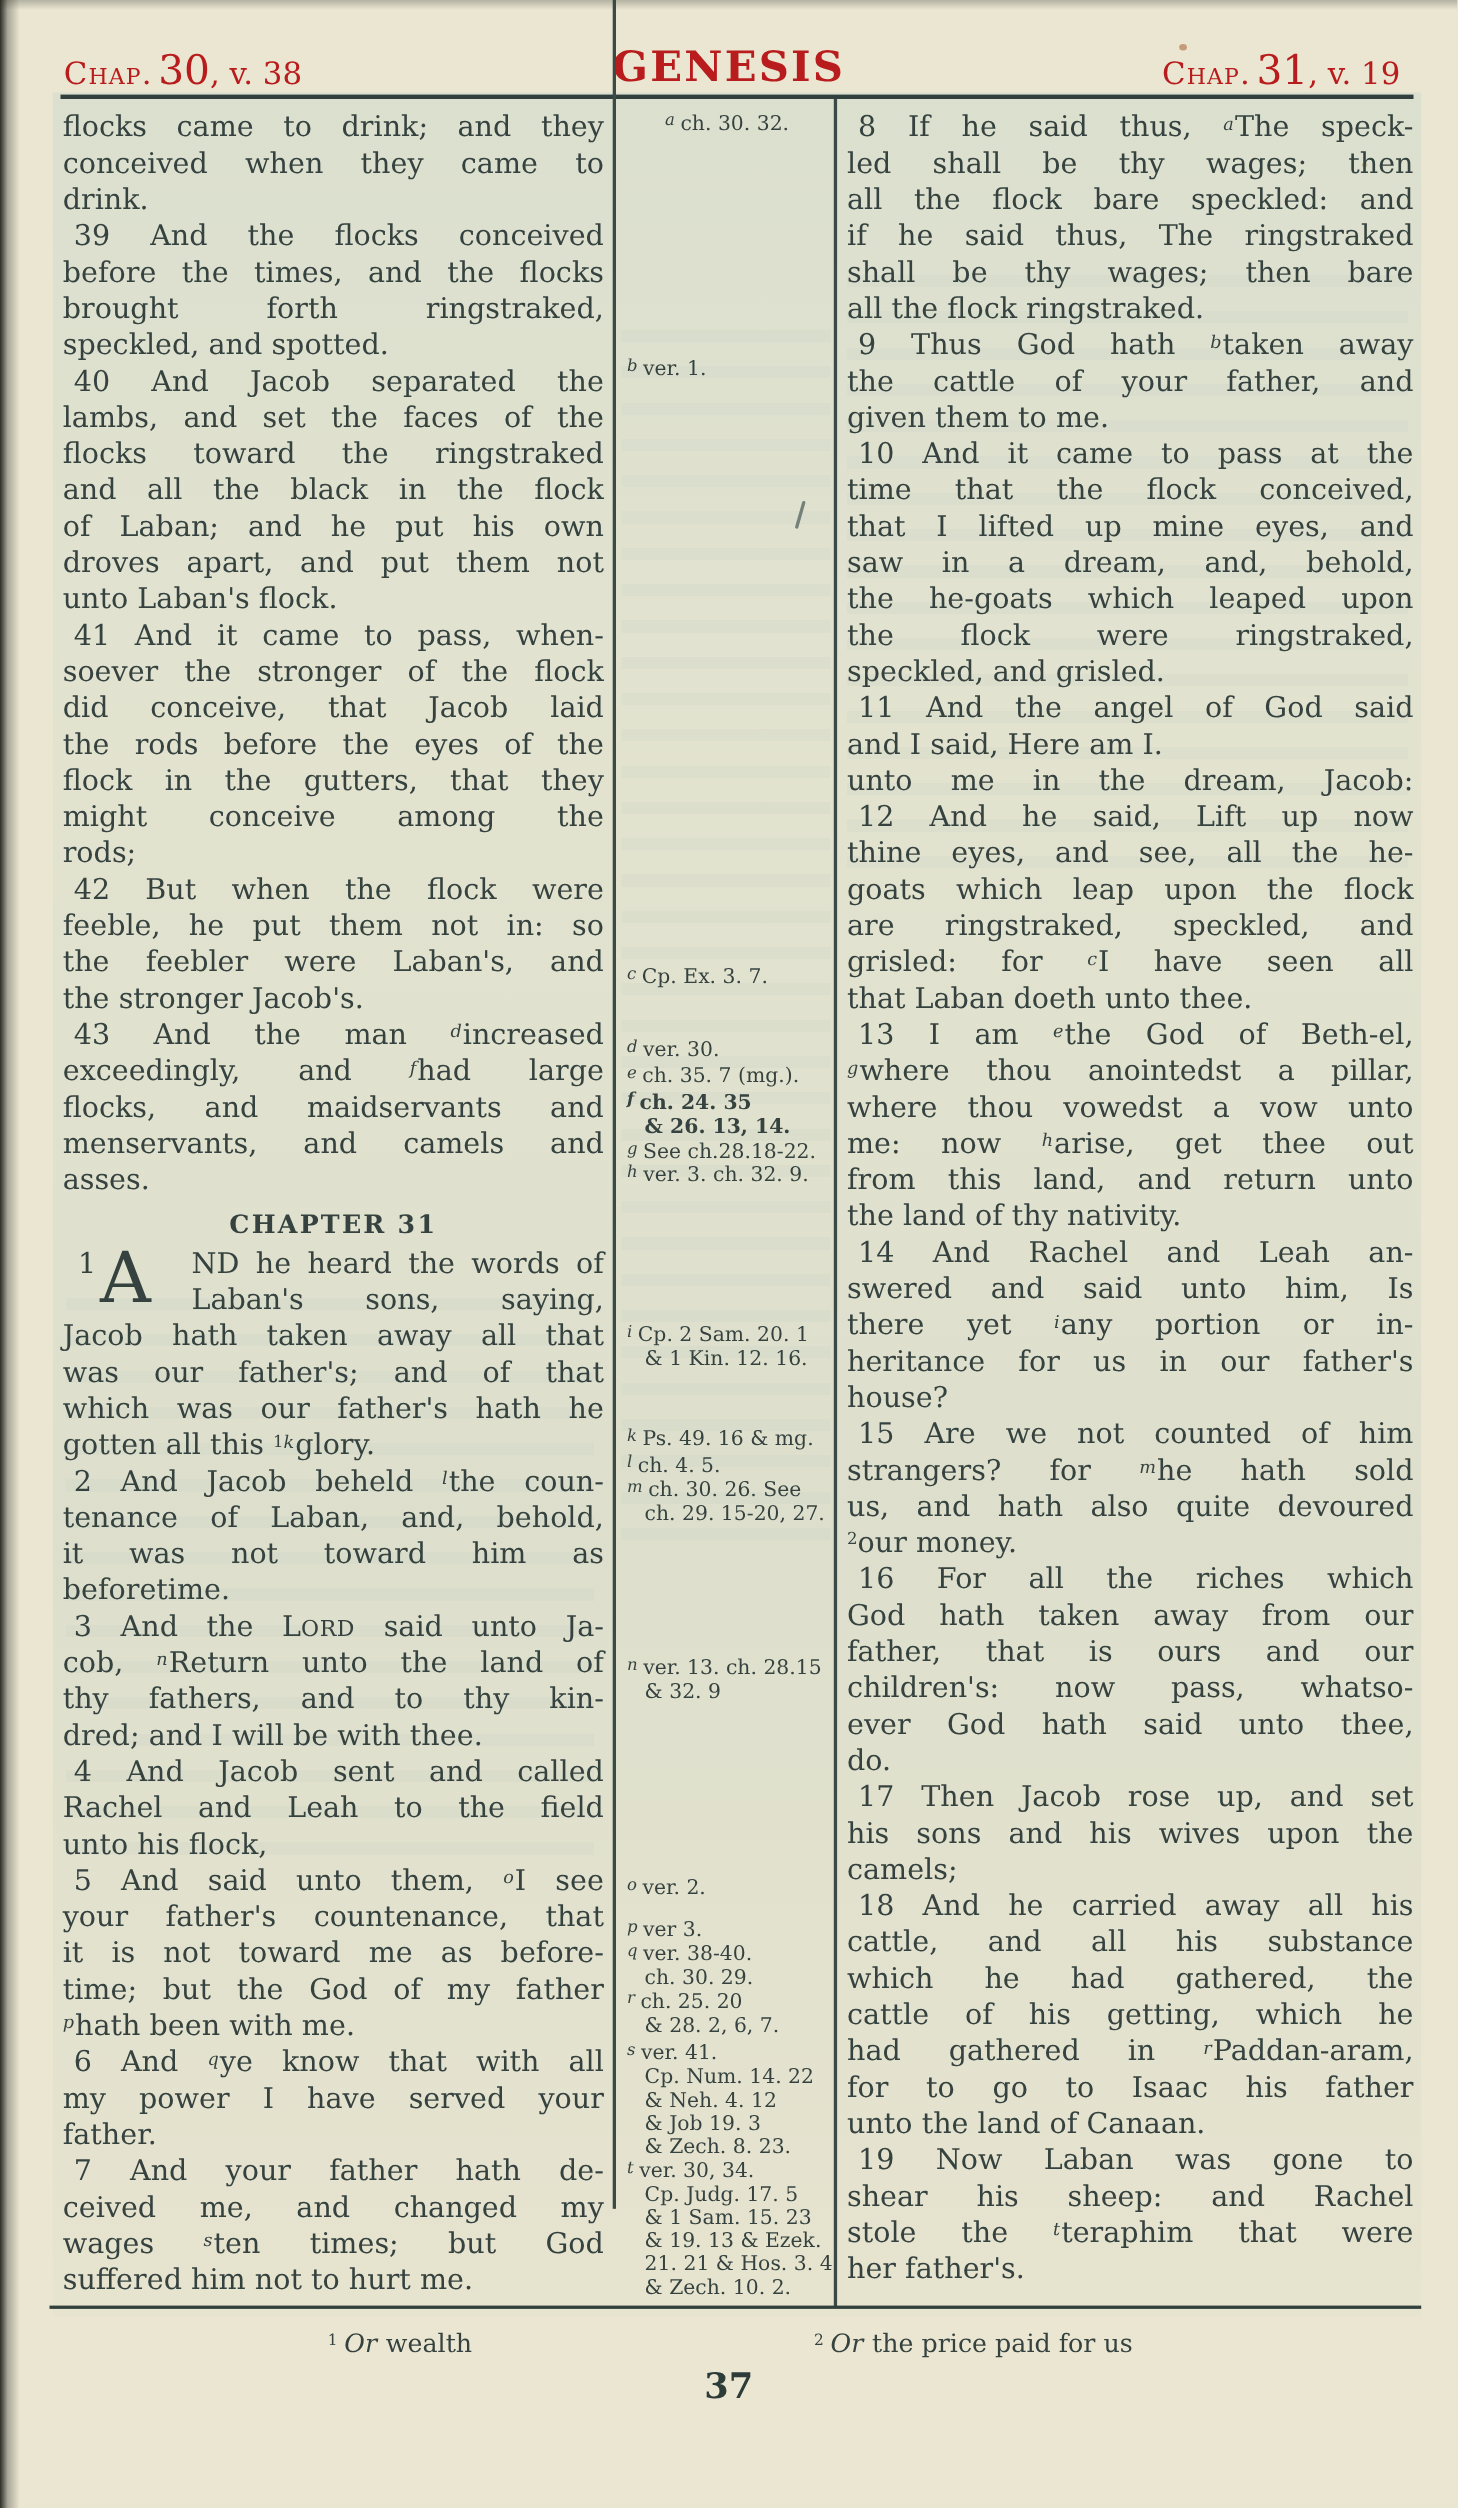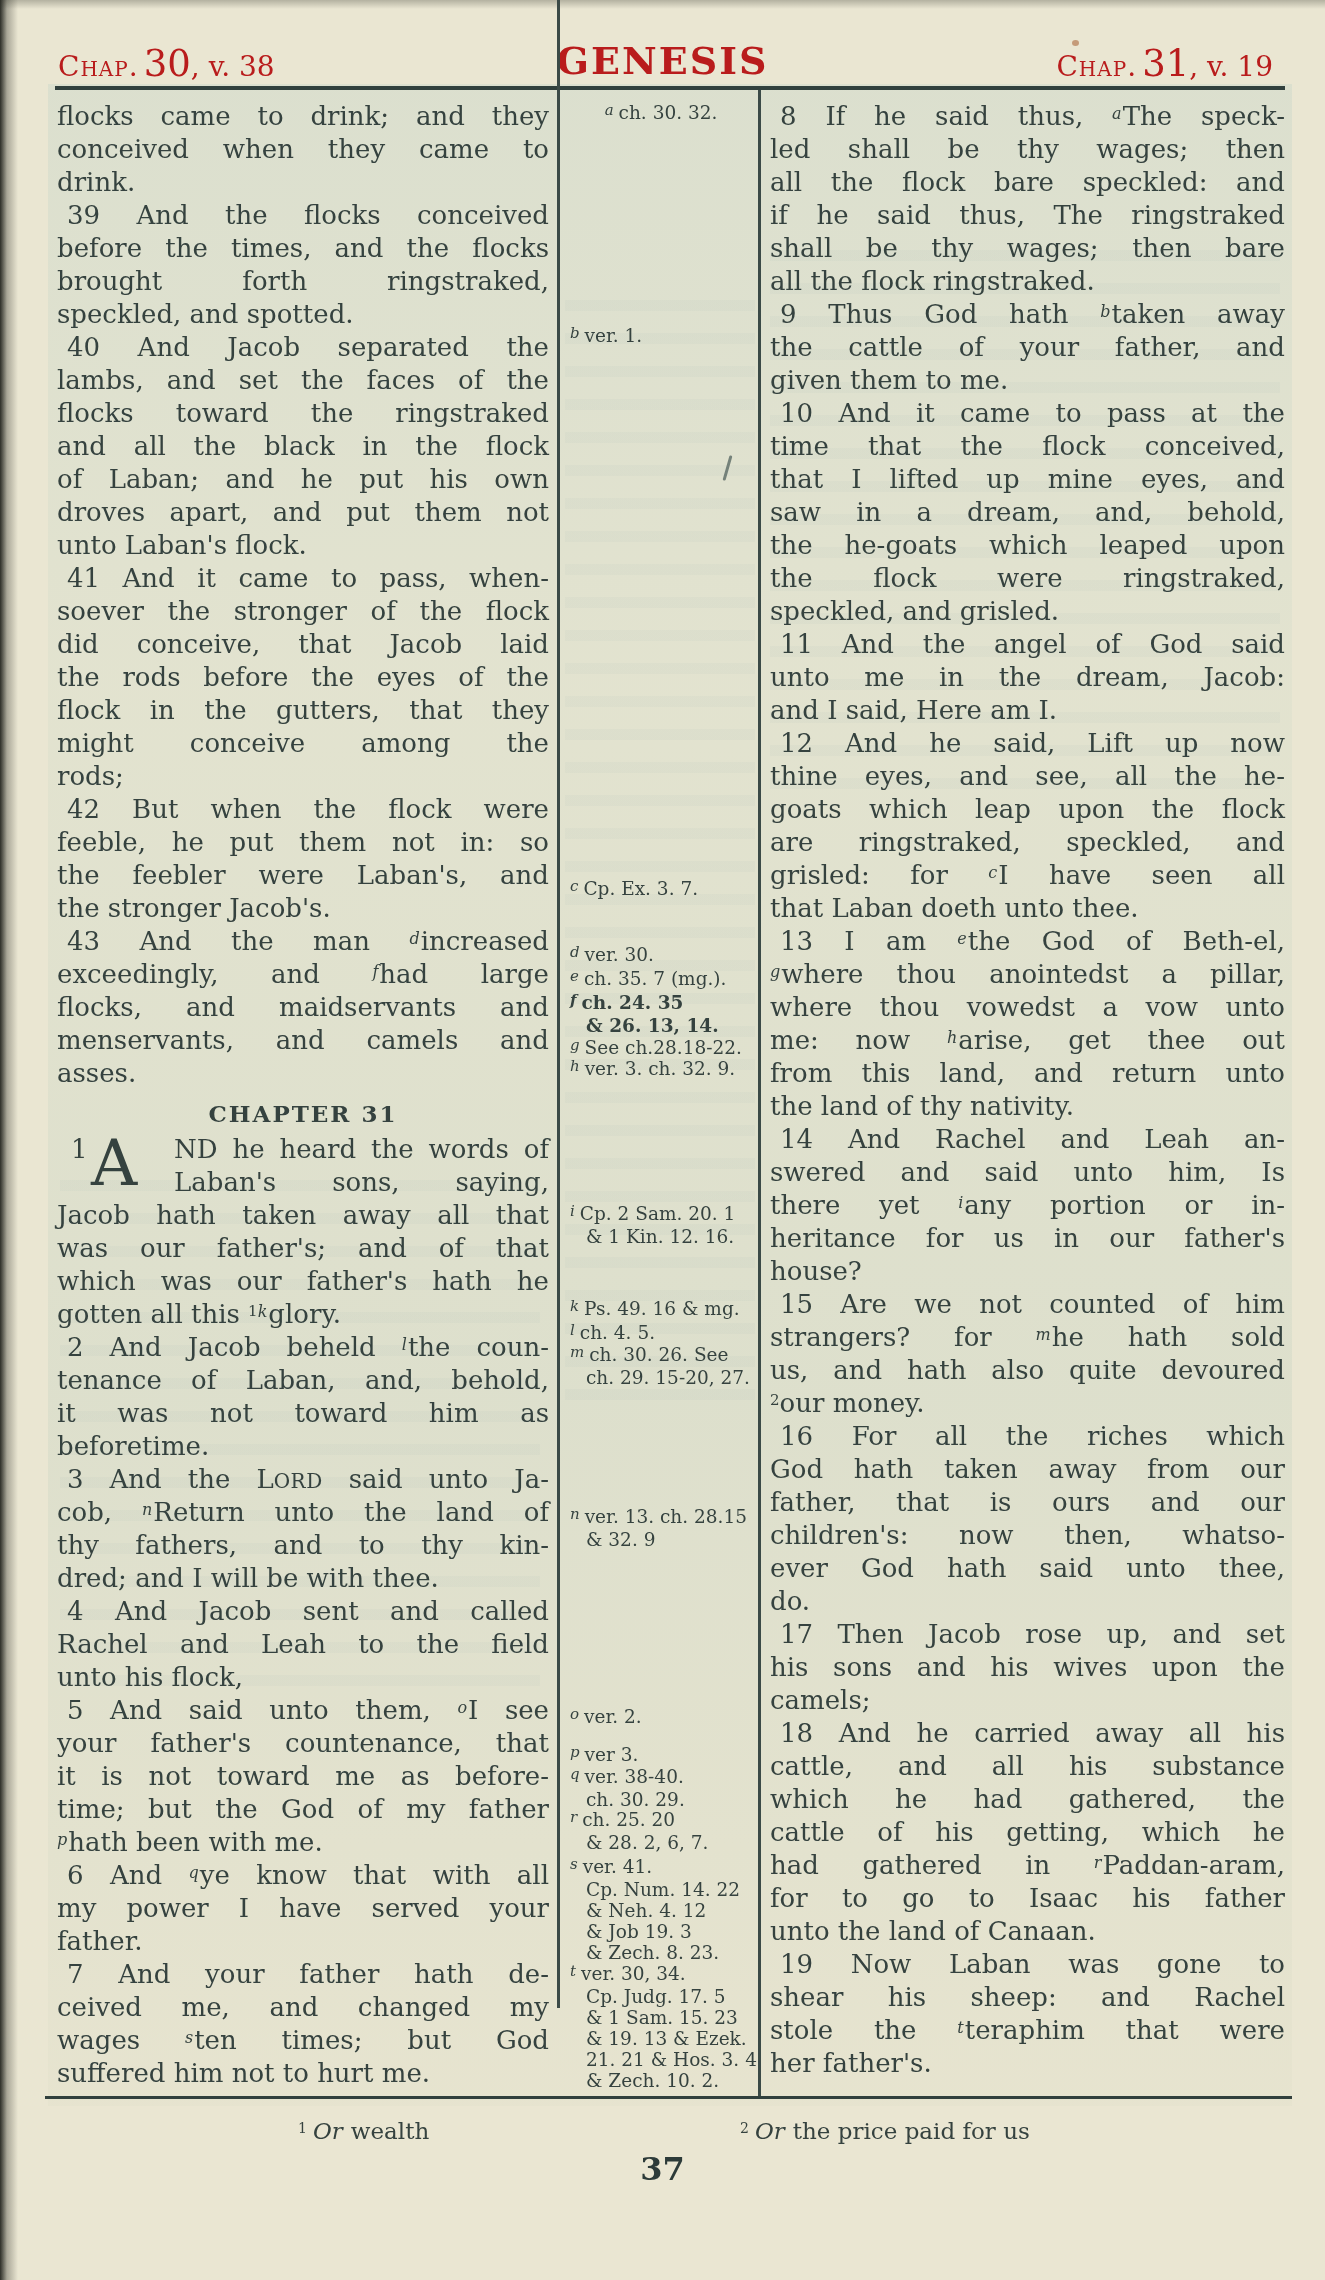--- a/index.html
+++ b/index.html
@@ -244,22 +244,22 @@
     <div class="line">the cattle of your father, and</div>
     <div class="line end">given them to me.</div>
     <div class="line vs">10 And it came to pass at the</div>
     <div class="line">time that the flock conceived,</div>
     <div class="line">that I lifted up mine eyes, and</div>
     <div class="line">saw in a dream, and, behold,</div>
     <div class="line">the he-goats which leaped upon</div>
     <div class="line">the flock were ringstraked,</div>
     <div class="line end">speckled, and grisled.</div>
     <div class="line vs">11 And the angel of God said</div>
+    <div class="line end">and I said, Here am I.</div>
     <div class="line">unto me in the dream, Jacob:</div>
-    <div class="line end">and I said, Here am I.</div>
     <div class="line vs">12 And he said, Lift up now</div>
     <div class="line">thine eyes, and see, all the he-</div>
     <div class="line">goats which leap upon the flock</div>
     <div class="line">are ringstraked, speckled, and</div>
     <div class="line">grisled: for <sup class="rl">c</sup>I have seen all</div>
     <div class="line end">that Laban doeth unto thee.</div>
     <div class="line vs">13 I am <sup class="rl">e</sup>the God of Beth-el,</div>
     <div class="line"><sup class="rl">g</sup>where thou anointedst a pillar,</div>
     <div class="line">where thou vowedst a vow unto</div>
     <div class="line">me: now <sup class="rl">h</sup>arise, get thee out</div>
@@ -270,21 +270,21 @@
     <div class="line">there yet <sup class="rl">i</sup>any portion or in-</div>
     <div class="line">heritance for us in our father's</div>
     <div class="line end">house?</div>
     <div class="line vs">15 Are we not counted of him</div>
     <div class="line">strangers? for <sup class="rl">m</sup>he hath sold</div>
     <div class="line">us, and hath also quite devoured</div>
     <div class="line end"><sup class="fn">2</sup>our money.</div>
     <div class="line vs">16 For all the riches which</div>
     <div class="line">God hath taken away from our</div>
     <div class="line">father, that is ours and our</div>
-    <div class="line">children's: now then, whatso-</div>
+    <div class="line">children's: now pass, whatso-</div>
     <div class="line">ever God hath said unto thee,</div>
     <div class="line end">do.</div>
     <div class="line vs">17 Then Jacob rose up, and set</div>
     <div class="line">his sons and his wives upon the</div>
     <div class="line end">camels;</div>
     <div class="line vs">18 And he carried away all his</div>
     <div class="line">cattle, and all his substance</div>
     <div class="line">which he had gathered, the</div>
     <div class="line">cattle of his getting, which he</div>
     <div class="line">had gathered in <sup class="rl">r</sup>Paddan-aram,</div>

